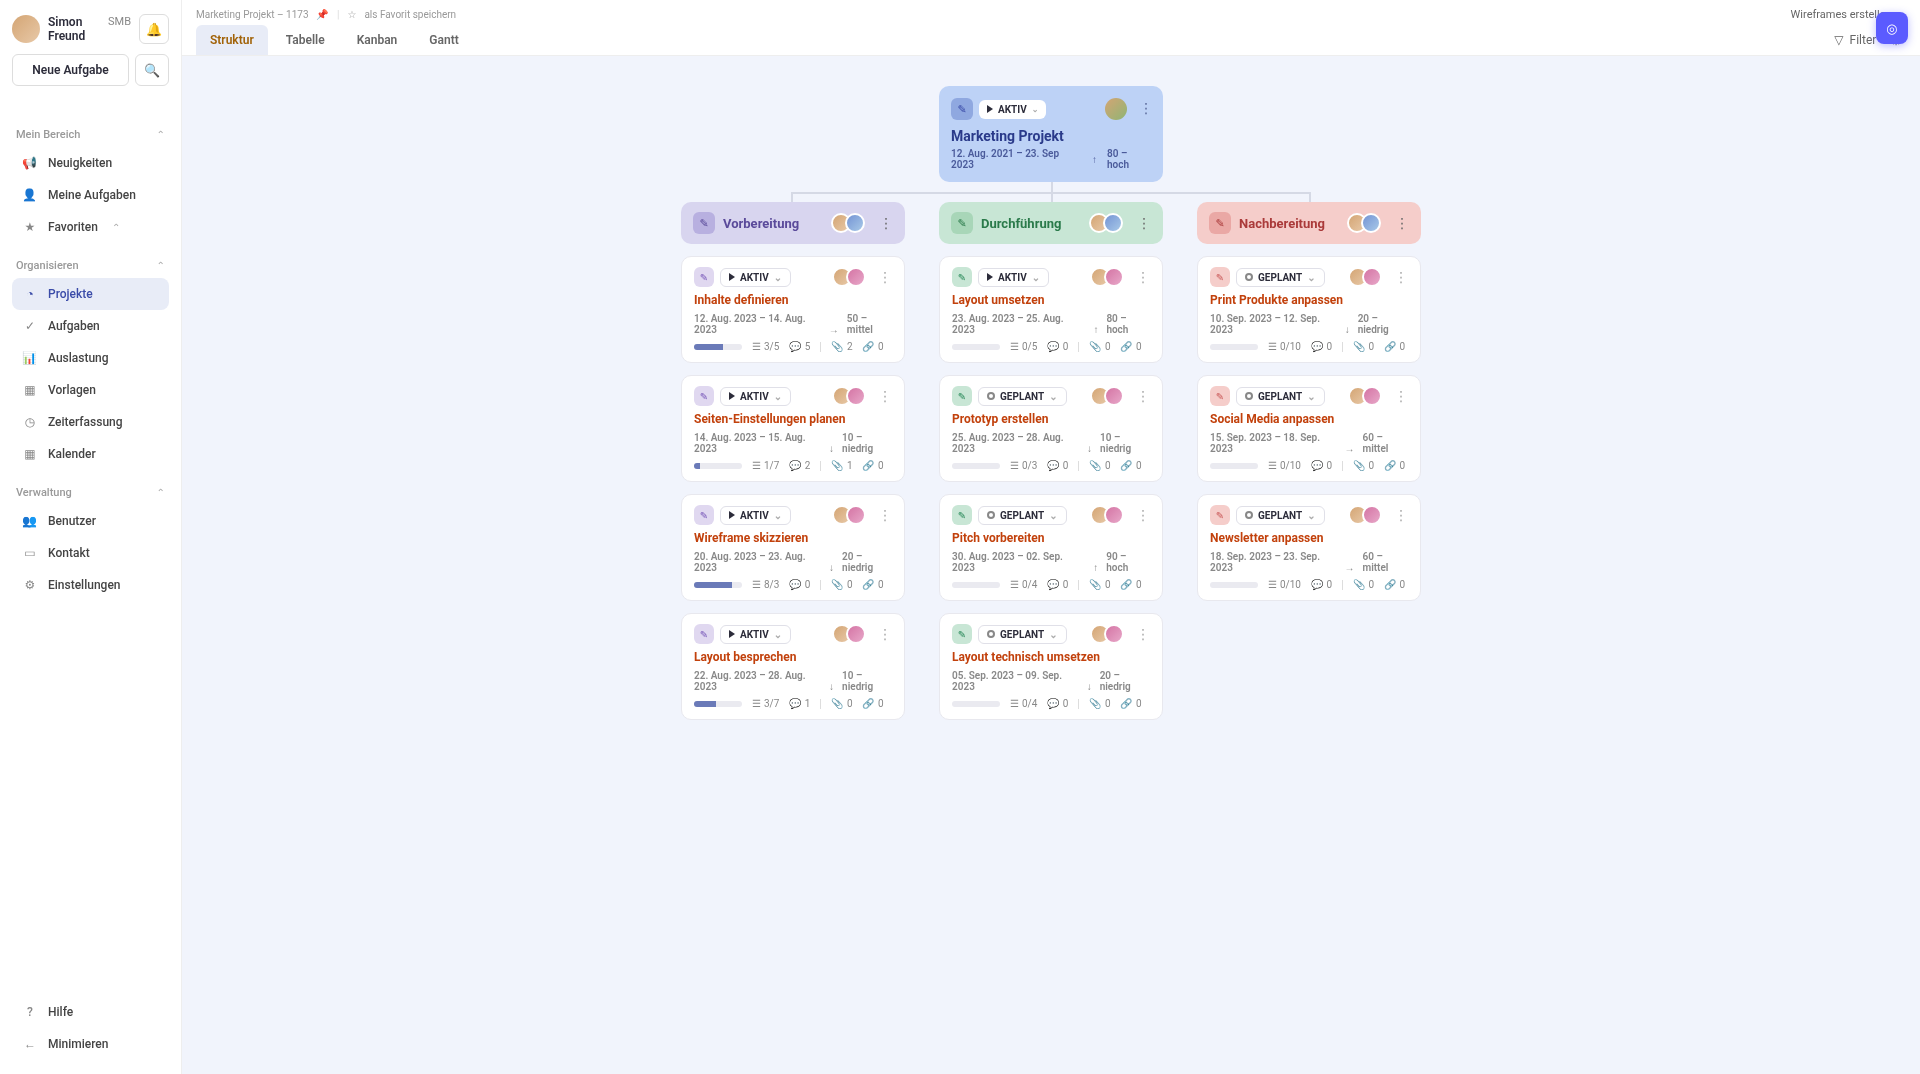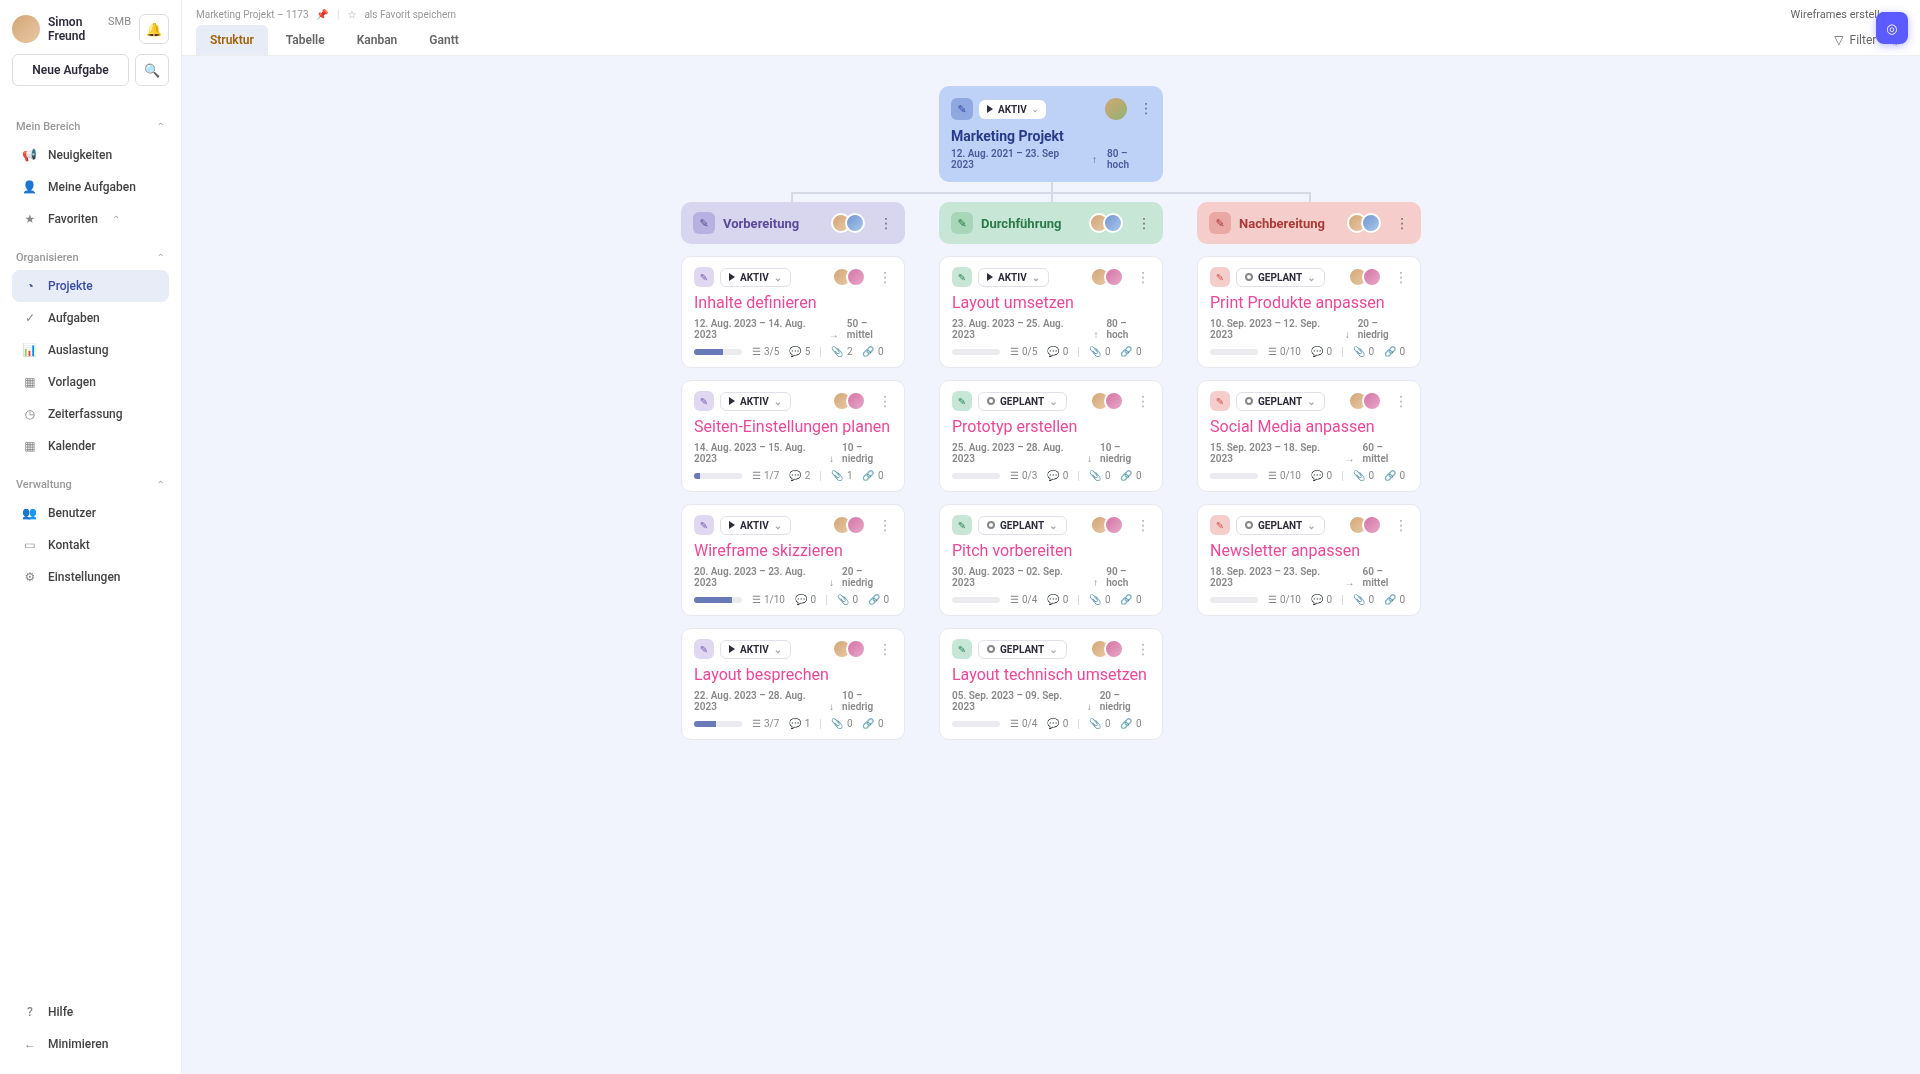--- a/index.html
+++ b/index.html
@@ -5,21 +5,21 @@
 *{margin:0;padding:0;box-sizing:border-box;font-family:-apple-system,BlinkMacSystemFont,"Segoe UI",Roboto,sans-serif}
 body{background:#fff;color:#2c2c3a;font-size:13px;overflow:hidden}
 .app{display:flex;height:100vh}
 .sidebar{width:182px;background:#fff;border-right:1px solid #eee;display:flex;flex-direction:column;padding:14px 12px}
 .user-row{display:flex;align-items:center;gap:8px;margin-bottom:10px}
 .avatar{width:28px;height:28px;border-radius:50%;background:linear-gradient(135deg,#d4a574,#e8c9a8);flex-shrink:0}
 .user-info{flex:1;display:flex;flex-direction:row;line-height:1.2}
 .user-name{font-size:12px;font-weight:600;color:#2c2c3a}
 .user-sub{font-size:11px;color:#888}
 .bell-btn{width:30px;height:30px;border:1px solid #ddd;border-radius:6px;display:flex;align-items:center;justify-content:center;background:#fff;cursor:pointer}
-.btn-row{display:flex;gap:6px;margin-bottom:28px}
+.btn-row{display:flex;gap:6px;margin-bottom:36px}
 .new-task-btn{flex:1;border:1px solid #ddd;border-radius:6px;padding:8px 10px;background:#fff;font-size:12px;font-weight:600;text-align:center;cursor:pointer}
 .search-btn{width:34px;border:1px solid #ddd;border-radius:6px;display:flex;align-items:center;justify-content:center;background:#fff;cursor:pointer}
 .section-header{display:flex;align-items:center;justify-content:space-between;padding:6px 4px;font-size:11px;color:#999;font-weight:500;cursor:pointer;margin-top:10px}
 .section-header:first-of-type{margin-top:0}
 .nav-item{display:flex;align-items:center;gap:10px;padding:8px 10px;border-radius:8px;cursor:pointer;font-size:12px;color:#444;font-weight:500}
 .nav-item.active{background:#e8ecf7;color:#3a4ba8}
 .nav-icon{width:16px;height:16px;display:flex;align-items:center;justify-content:center;color:#888;flex-shrink:0}
 .nav-item.active .nav-icon{color:#3a4ba8}
 .sidebar-footer{margin-top:auto;padding-top:10px}
 .chev{font-size:10px;color:#aaa}
@@ -76,21 +76,21 @@
 .task-hdr{display:flex;align-items:center;gap:6px}
 .task-badge{width:20px;height:20px;border-radius:6px;display:flex;align-items:center;justify-content:center;font-size:10px}
 .task-badge.purple{background:#e0d8f0;color:#7a5aba}
 .task-badge.green{background:#c8e6d5;color:#2a8a5a}
 .task-badge.red{background:#f5cdca;color:#ca5a5a}
 .task-status{display:inline-flex;align-items:center;gap:5px;border:1px solid #e0e0e8;border-radius:6px;padding:3px 8px;font-size:10px;font-weight:700;color:#2c2c3a;cursor:pointer}
 .play-ic{width:0;height:0;border-left:6px solid #2c2c3a;border-top:4px solid transparent;border-bottom:4px solid transparent}
 .circle-ic{width:8px;height:8px;border-radius:50%;border:2px solid #888}
 .task-avatars{margin-left:auto;display:flex}
 .task-dots{color:#aaa;cursor:pointer;margin-left:6px;font-size:14px}
-.task-title{font-size:16px;font-weight:400;color:#ec4899}
+.task-title{font-size:12px;font-weight:700;color:#c2410c}
 .task-meta{display:flex;align-items:flex-end;gap:8px;font-size:10px;color:#888;font-weight:600}
 .arrow{font-size:10px}
 .task-stats{display:flex;align-items:center;gap:10px;font-size:10px;color:#888}
 .prog-bar{width:48px;height:6px;background:#eaeaf0;border-radius:3px;overflow:hidden}
 .prog-fill{height:100%;background:#6a7ab8}
 .stat{display:flex;align-items:center;gap:3px}
 .divider{width:1px;height:10px;background:#ddd}
 .float-btn{position:fixed;right:12px;top:12px;width:32px;height:32px;border-radius:8px;background:#5b5bff;color:#fff;display:flex;align-items:center;justify-content:center;cursor:pointer;box-shadow:0 2px 8px rgba(91,91,255,0.4)}
 .ic{display:inline-flex;align-items:center;justify-content:center}
 </style>
@@ -369,21 +369,21 @@
                   <span>20. Aug. 2023 – 23. Aug. 2023</span>
                   <span class="arrow">↓</span>
                   <span>20 – niedrig</span>
                 </div>
                 <div class="task-stats">
                   <div class="prog-bar">
                     <div class="prog-fill" style="width:80%"></div>
                   </div>
                   <div class="stat">
                     <span>☰</span>
-                    <span>1/10</span>
+                    <span>8/3</span>
                   </div>
                   <div class="stat">
                     <span>💬</span>
                     <span>0</span>
                   </div>
                   <div class="divider"></div>
                   <div class="stat">
                     <span>📎</span>
                     <span>0</span>
                   </div>

